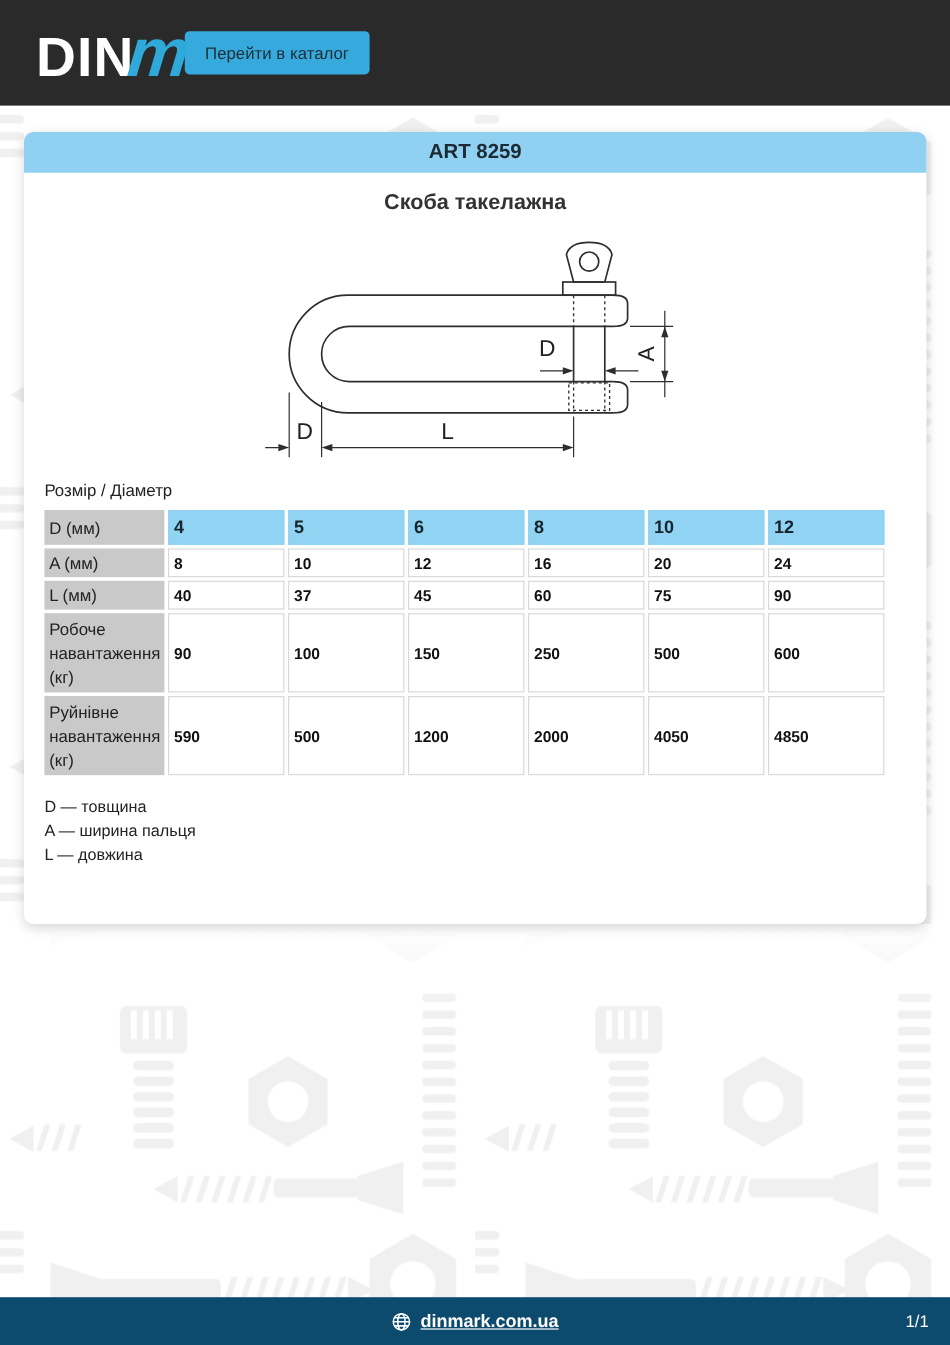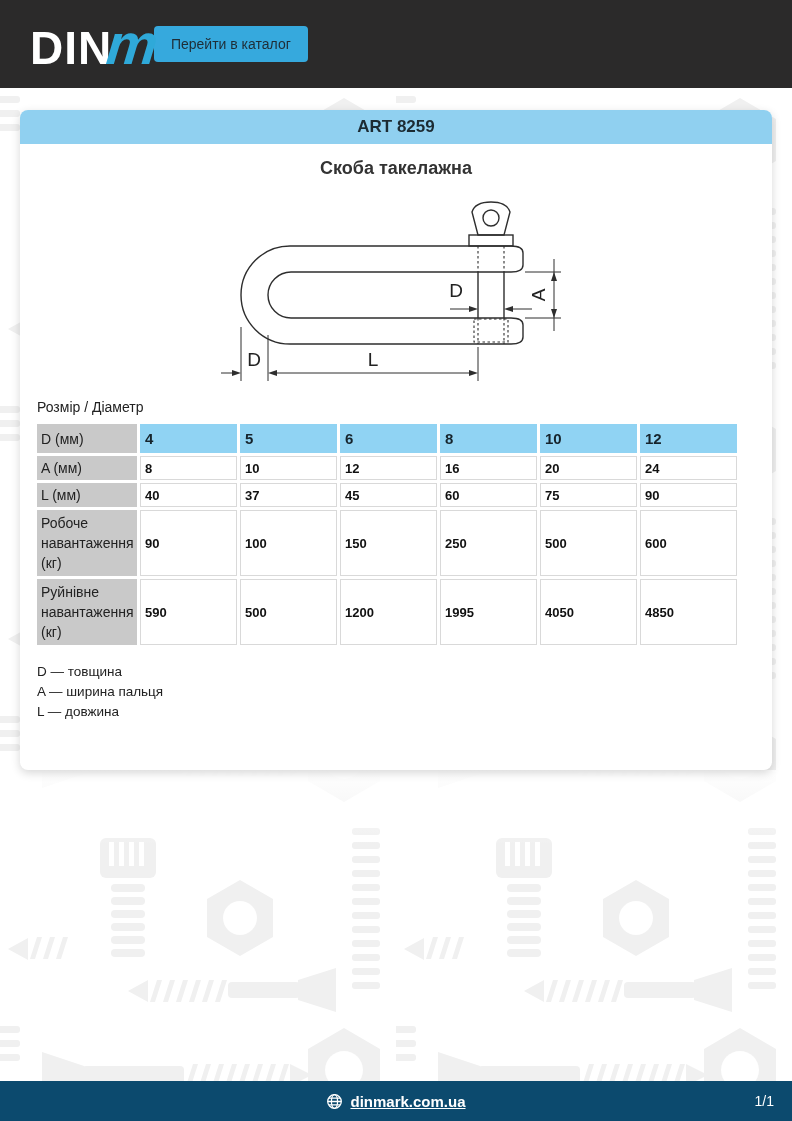--- a/index.html
+++ b/index.html
@@ -262,21 +262,21 @@
         <td class="val">150</td>
         <td class="val">250</td>
         <td class="val">500</td>
         <td class="val">600</td>
       </tr>
       <tr class="r-tall">
         <td class="rowlabel">Руйнівне навантаження (кг)</td>
         <td class="val">590</td>
         <td class="val">500</td>
         <td class="val">1200</td>
-        <td class="val">1995</td>
+        <td class="val">2000</td>
         <td class="val">4050</td>
         <td class="val">4850</td>
       </tr>
     </tbody>
   </table>
 
   <div class="legend">
     <p>D — товщина</p>
     <p>A — ширина пальця</p>
     <p>L — довжина</p>

